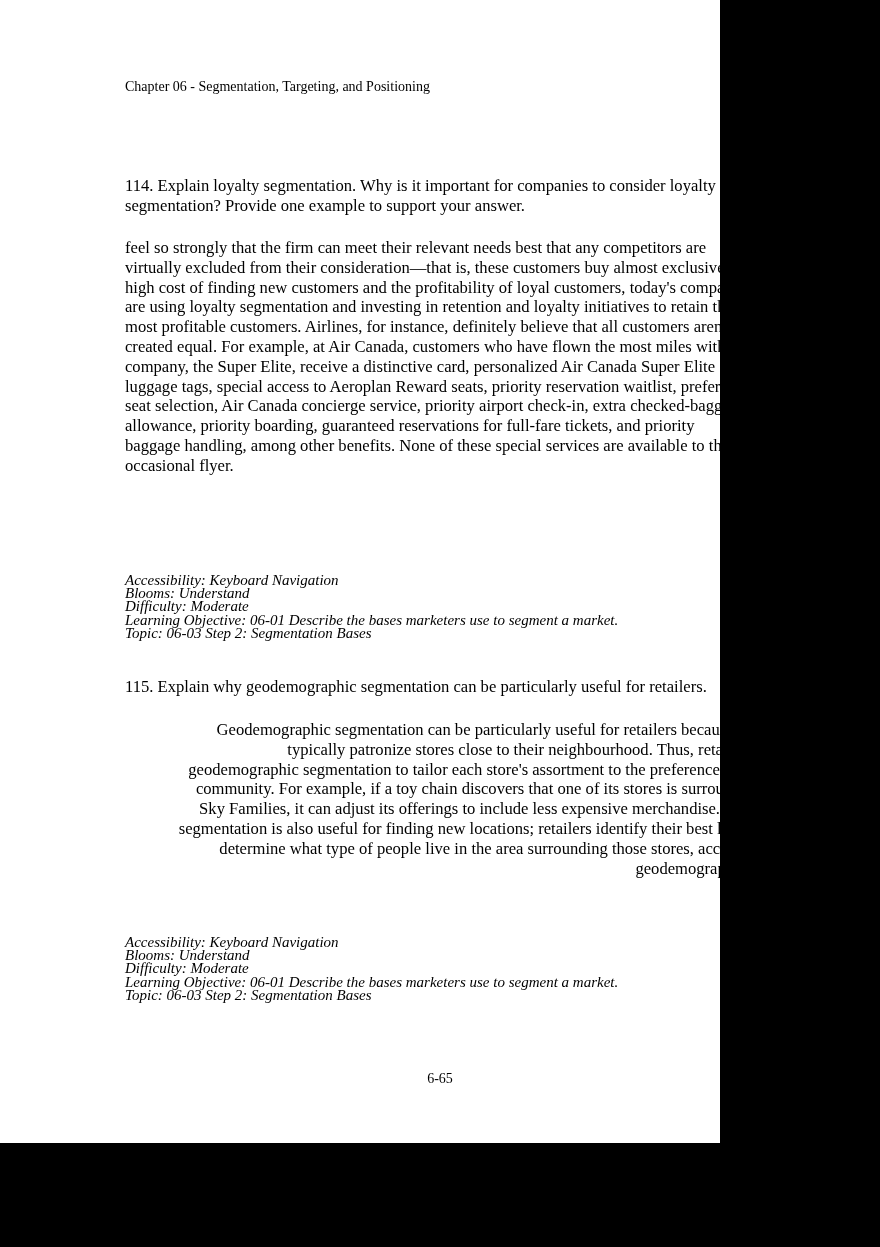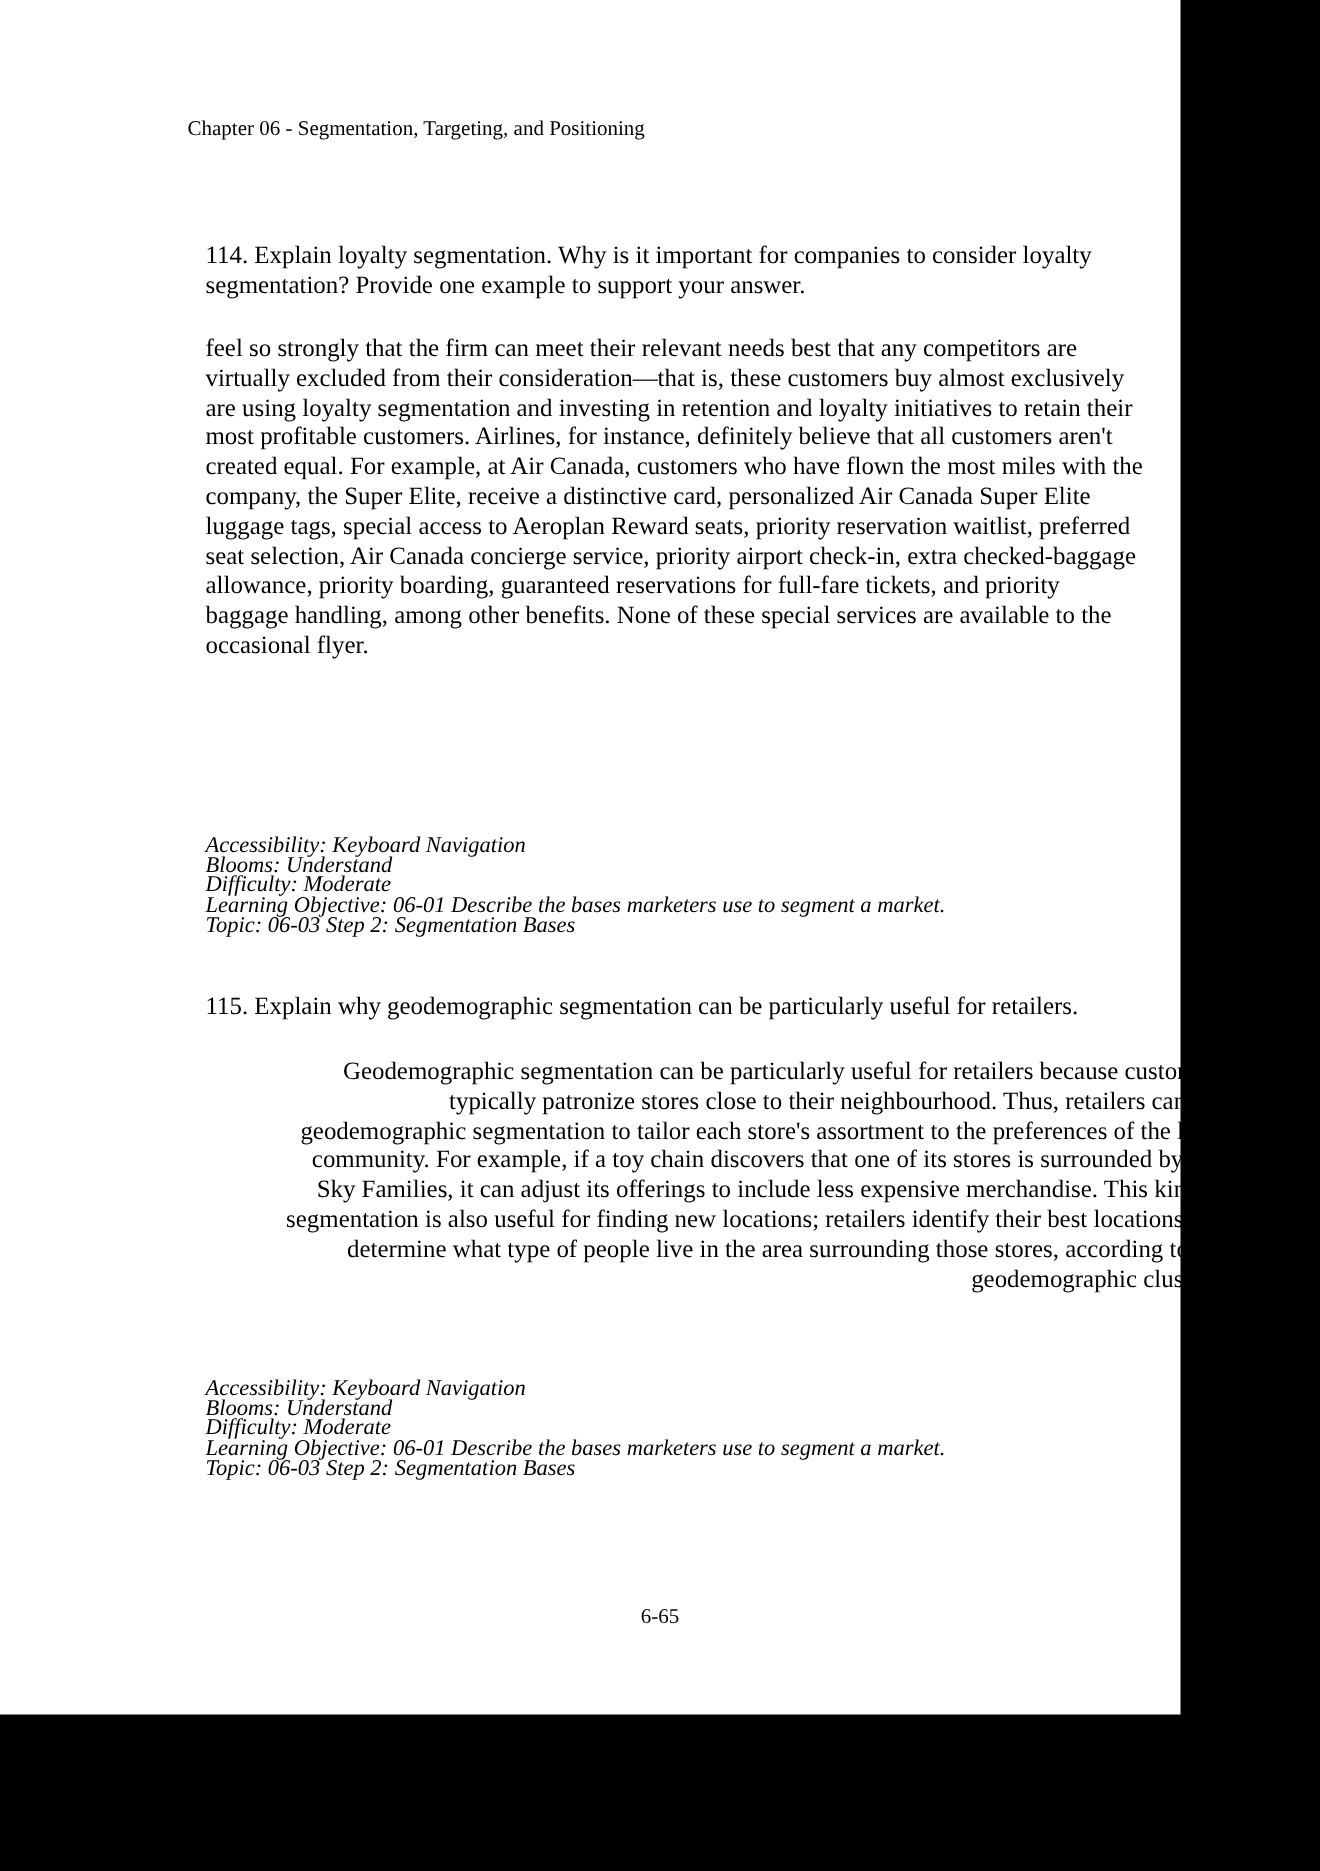--- a/index.html
+++ b/index.html
@@ -9,41 +9,42 @@
     }
     body {
       width: 880px;
       height: 1247px;
       overflow: hidden;
       font-family: "Liberation Serif", "DejaVu Serif", serif;
       color: #000000;
     }
     .page {
       position: relative;
-      width: 787px;
+      width: 720px;
       height: 1143px;
       background: #ffffff;
     }
     .bottom-bar {
       width: 880px;
       height: 104px;
       background: #000000;
     }
     .header {
       position: absolute;
       left: 125px;
       top: 78px;
       font-size: 14px;
       line-height: 18px;
       white-space: nowrap;
     }
     .block {
       position: absolute;
-      left: 137px;
+      left: 125px;
       width: 680px;
+      margin-top: 16px;
     }
     .line {
       display: block;
       font-size: 16.6px;
       line-height: 19.8px;
       white-space: nowrap;
     }
     .meta-line {
       display: block;
       font-size: 15px;
@@ -69,20 +70,21 @@
   <div class="header">Chapter 06 - Segmentation, Targeting, and Positioning</div>
 
   <div class="block" style="top:160px;">
     <span class="line">114. Explain loyalty segmentation. Why is it important for companies to consider loyalty</span>
     <span class="line">segmentation? Provide one example to support your answer.</span>
   </div>
 
   <div class="block" style="top:222px;">
     <span class="line">feel so strongly that the firm can meet their relevant needs best that any competitors are</span>
     <span class="line">virtually excluded from their consideration—that is, these customers buy almost exclusively</span>
+    <span class="line">high cost of finding new customers and the profitability of loyal customers, today's companies</span>
     <span class="line">are using loyalty segmentation and investing in retention and loyalty initiatives to retain their</span>
     <span class="line">most profitable customers. Airlines, for instance, definitely believe that all customers aren't</span>
     <span class="line">created equal. For example, at Air Canada, customers who have flown the most miles with the</span>
     <span class="line">company, the Super Elite, receive a distinctive card, personalized Air Canada Super Elite</span>
     <span class="line">luggage tags, special access to Aeroplan Reward seats, priority reservation waitlist, preferred</span>
     <span class="line">seat selection, Air Canada concierge service, priority airport check-in, extra checked-baggage</span>
     <span class="line">allowance, priority boarding, guaranteed reservations for full-fare tickets, and priority</span>
     <span class="line">baggage handling, among other benefits. None of these special services are available to the</span>
     <span class="line">occasional flyer.</span>
   </div>

